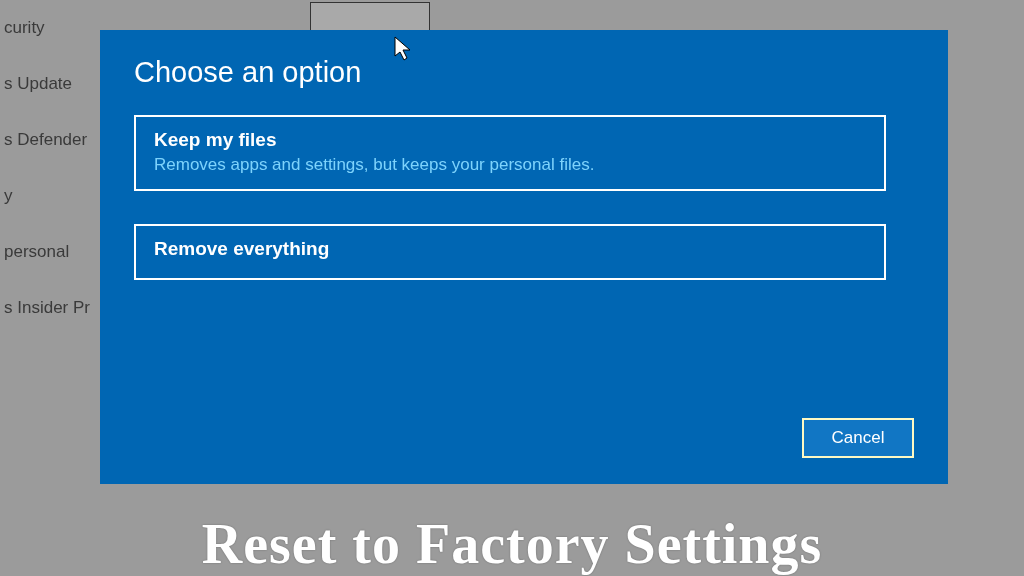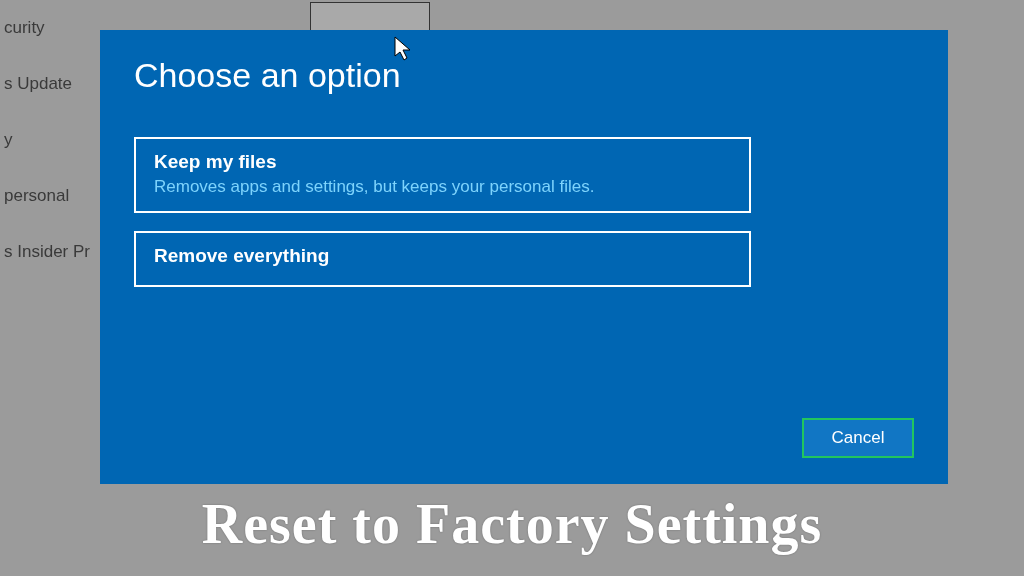--- a/index.html
+++ b/index.html
@@ -45,84 +45,85 @@
       position: absolute;
       left: 100px;
       top: 30px;
       width: 848px;
       height: 454px;
       background: #0066b3;
       color: #ffffff;
       padding: 26px 34px 0 34px;
     }
     .dialog-title {
-      font-size: 34px;
+      font-size: 29px;
       font-weight: 300;
-      margin-bottom: 42px;
+      margin-bottom: 26px;
     }
     .option-box {
       border: 2px solid #ffffff;
       padding: 12px 18px 14px 18px;
-      margin-bottom: 18px;
+      margin-bottom: 33px;
       cursor: pointer;
-      width: 617px;
+      width: 752px;
     }
     .option-title {
       font-size: 19px;
       font-weight: 600;
       margin-bottom: 4px;
     }
     .option-desc {
       font-size: 17px;
       font-weight: 300;
       color: #7dd3fc;
     }
     .cancel-btn {
       position: absolute;
       right: 34px;
       bottom: 26px;
       width: 112px;
       height: 40px;
-      border: 2px solid #22c55e;
+      border: 2px solid #fef9c3;
       background: #1176c4;
       color: #ffffff;
       font-size: 17px;
       display: flex;
       align-items: center;
       justify-content: center;
       cursor: pointer;
     }
     .cursor {
       position: absolute;
       left: 394px;
       top: 36px;
       pointer-events: none;
     }
     .cursor svg { display: block; }
     .caption {
       position: absolute;
       left: 0;
-      bottom: 20px;
+      bottom: 0;
       width: 100%;
       text-align: center;
       color: #ffffff;
       font-family: Georgia, "Times New Roman", serif;
       font-weight: 700;
       font-size: 56px;
       letter-spacing: 1px;
       text-shadow: 0 0 2px rgba(0,0,0,0.3);
     }
   </style>
 </head>
 <body>
 
 <div class="settings-bg">
   <div class="sidebar">
     <div class="sidebar-item">curity</div>
     <div class="sidebar-item">s Update</div>
+    <div class="sidebar-item">s Defender</div>
     <div class="sidebar-item">y</div>
     <div class="sidebar-item">personal</div>
     <div class="sidebar-item">s Insider Pr</div>
   </div>
   <div class="dropdown-bg"></div>
 </div>
 
 <div class="dialog">
   <div class="dialog-title">Choose an option</div>
 

